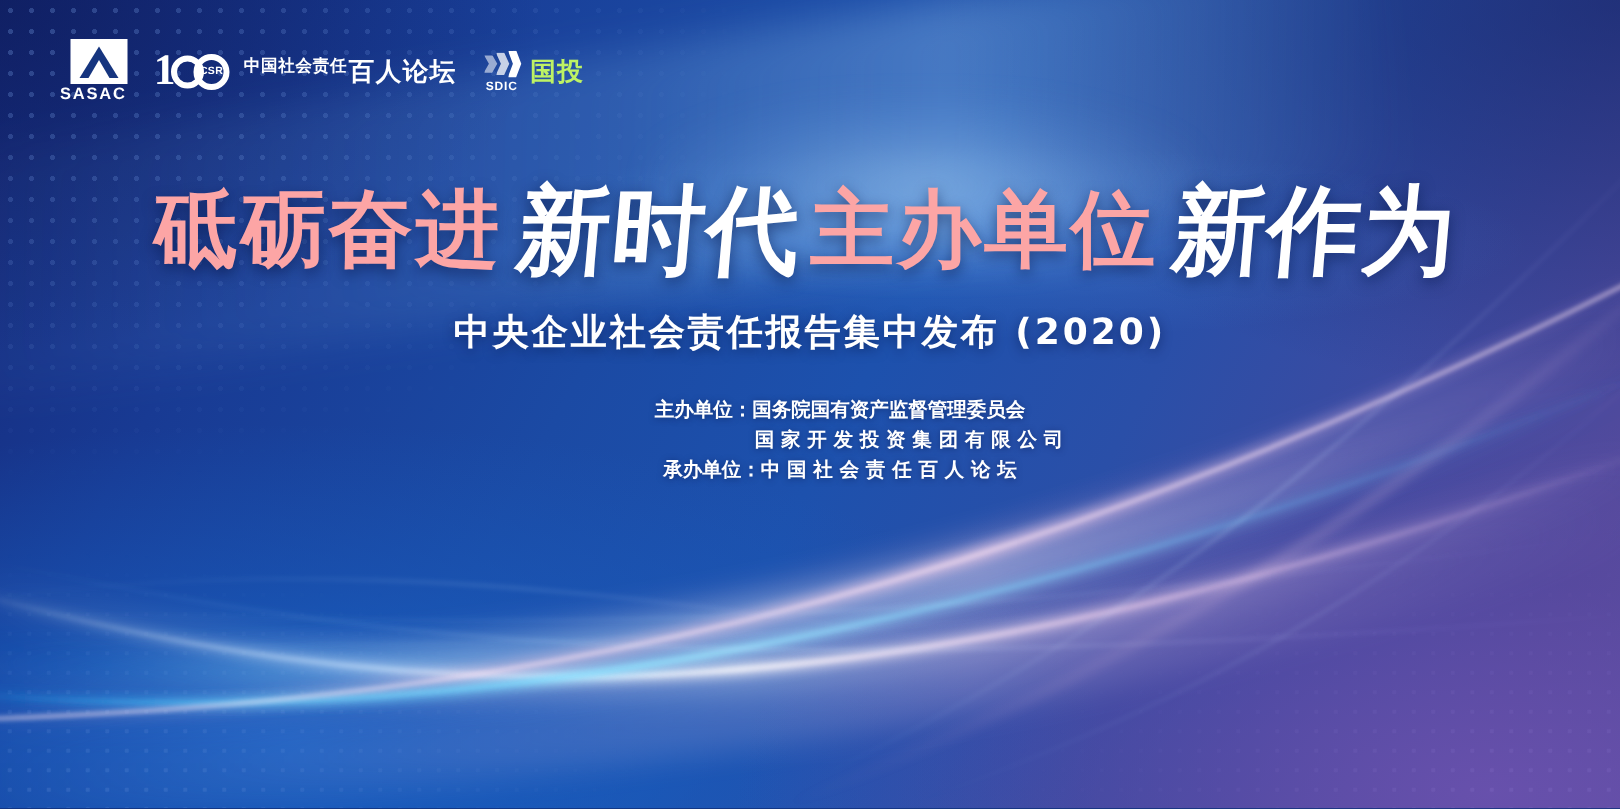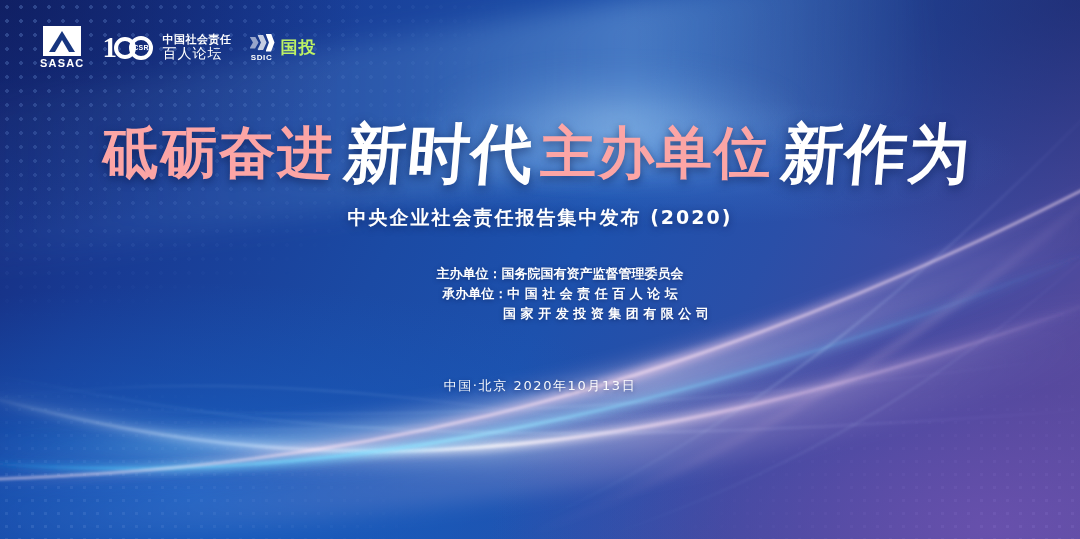--- a/index.html
+++ b/index.html
@@ -87,21 +87,21 @@
 
   
   .logo-bar{
     position:absolute;left:40px;top:26px;
     display:flex;align-items:center;gap:18px;
     z-index:6;
   }
   .logo{display:flex;align-items:center;}
 
   
-  .logo-sasac{flex-direction:column;align-items:center;gap:2px;}
+  .logo-sasac{flex-direction:column;align-items:flex-end;gap:2px;}
   .sasac-mark{
     width:38px;height:30px;background:#fff;position:relative;
     display:flex;align-items:flex-end;justify-content:center;
   }
   .sasac-mark::after{
     content:"";position:absolute;left:50%;bottom:4px;transform:translateX(-50%);
     width:0;height:0;border-left:13px solid transparent;border-right:13px solid transparent;
     border-bottom:21px solid #16357f;
   }
   .sasac-mark::before{
@@ -123,23 +123,23 @@
   }
   .csr-o{
     width:22px;height:22px;border:4px solid #fff;border-radius:50%;margin-right:-7px;
   }
   .csr-o2{
     width:24px;height:24px;border:4px solid #fff;border-radius:50%;
     display:flex;align-items:center;justify-content:center;position:relative;z-index:2;
     background:rgba(23,58,140,.0);
   }
   .csr-o2 span{font-size:7px;font-weight:bold;color:#fff;letter-spacing:.2px;}
-  .csr-text{display:flex;flex-direction:column;gap:1px;color:#fff;line-height:1.05;}
+  .csr-text{display:flex;flex-direction:row;gap:1px;color:#fff;line-height:1.05;}
   .csr-text .t1{font-size:11px;letter-spacing:.5px;font-weight:bold;}
-  .csr-text .t2{font-size:14px;letter-spacing:1px;font-weight:normal;}
+  .csr-text .t2{font-size:17px;letter-spacing:1px;font-weight:bold;}
 
   
   .logo-sdic{gap:7px;align-items:center;}
   .sdic-mark{display:flex;flex-direction:column;align-items:center;gap:2px;}
   .sdic-chev{display:flex;align-items:center;gap:0px;}
   .sdic-chev i{
     display:block;width:9px;height:17px;background:#fff;
     clip-path:polygon(0 0, 62% 0, 100% 50%, 62% 100%, 0 100%, 38% 50%);
     margin-right:-1px;opacity:.92;
   }
@@ -166,21 +166,21 @@
     letter-spacing:1px;vertical-align:middle;
     transform:skewX(-5deg) scaleY(1.04);
     margin:0 6px 0 10px;
     text-shadow:0 3px 10px rgba(5,20,70,.6);
   }
 
   
   .subtitle{
     position:absolute;left:0;right:0;top:205px;z-index:5;
     text-align:center;color:#fff;white-space:nowrap;
-    font-size:19px;font-weight:bold;letter-spacing:2px;
+    font-size:24px;font-weight:bold;letter-spacing:2px;
     font-family:"DejaVu Sans","Liberation Sans",sans-serif;
     text-shadow:0 2px 7px rgba(5,20,70,.5);
   }
 
   
   .orgs{
     position:absolute;left:0;right:0;top:264px;z-index:5;
     text-align:center;color:#fff;
     font-size:13px;font-weight:bold;line-height:20px;
     font-family:"DejaVu Sans","Liberation Sans",sans-serif;
@@ -317,19 +317,18 @@
   </div>
 
   <div class="headline">
     <span class="hl-normal">砥砺奋进</span><span class="hl-brush">新时代</span><span class="hl-normal">主办单位</span><span class="hl-brush">新作为</span>
   </div>
 
   <div class="subtitle">中央企业社会责任报告集中发布 (2020)</div>
 
   <div class="orgs">
     <div class="row">主办单位：国务院国有资产监督管理委员会</div>
+    <div class="row indent">国 家 开 发 投 资 集 团 有 限 公 司</div>
     <div class="row">承办单位：中 国 社 会 责 任 百 人 论 坛</div>
-    <div class="row indent">国 家 开 发 投 资 集 团 有 限 公 司</div>
   </div>
 
-  <div class="dateline">中国·北京  2020年10月13日</div>
 
 </div>
 
 </body></html>

